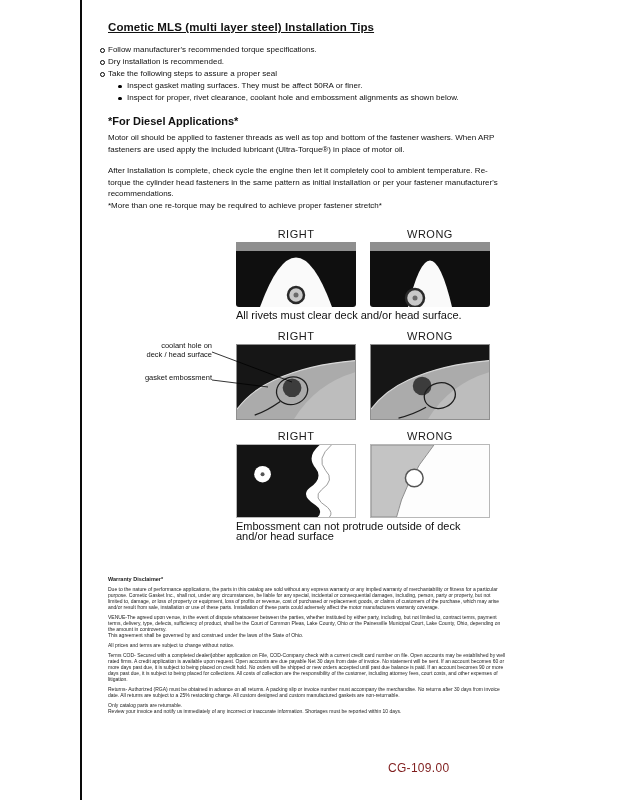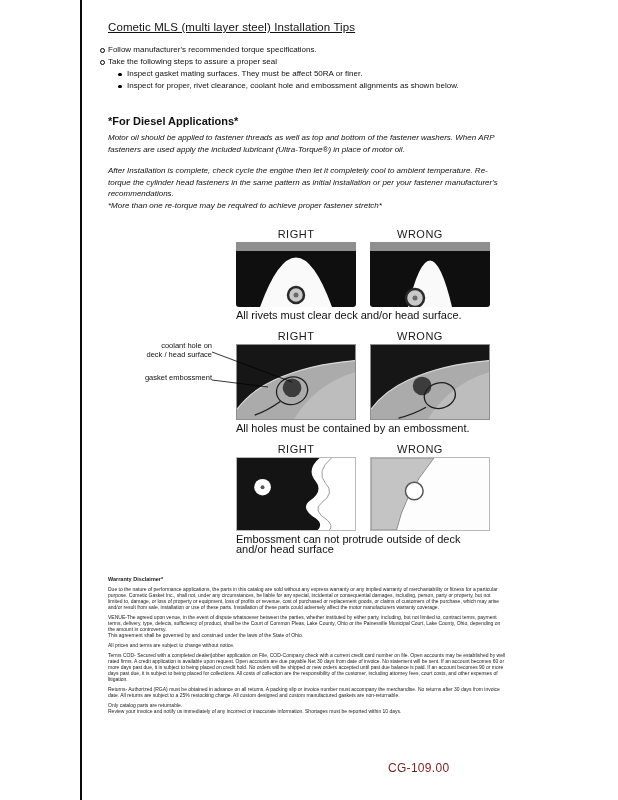--- a/index.html
+++ b/index.html
@@ -2,40 +2,40 @@
 <html><head>
 <meta charset="utf-8">
 <style>
   * { margin:0; padding:0; box-sizing:border-box; }
   html,body { background:#ffffff; }
   body { font-family:"Liberation Sans", sans-serif; color:#111; }
   .page { position:relative; width:618px; height:800px; background:#ffffff; overflow:hidden; }
 
   .left-rule { position:absolute; left:80px; top:0; width:2px; height:800px; background:#0a0a0a; }
 
-  .page-title { position:absolute; left:108px; top:21px; font-size:11.5px; font-weight:normal;
+  .page-title { position:absolute; left:108px; top:21px; font-size:11.5px; font-weight:bold;
                 text-decoration:underline; letter-spacing:0.1px; }
 
   .tips { position:absolute; left:98px; top:44px; width:420px; font-size:8px; line-height:12px; }
   .tip { position:relative; padding-left:10px; }
   .tip::before { content:""; position:absolute; left:2px; top:4px; width:3px; height:3px;
                  border:1px solid #000; border-radius:50%; }
   .subtip { position:relative; padding-left:29px; }
   .subtip::before { content:""; position:absolute; left:20px; top:4.5px; width:3.5px; height:3.5px;
                     background:#000; border-radius:50%; }
 
   .diesel-heading { position:absolute; left:108px; top:115px; font-size:11px; font-weight:bold; }
-  .para { position:absolute; left:108px; width:398px; font-size:8px; line-height:11.5px;font-style:italic; }
+  .para { position:absolute; left:108px; width:398px; font-size:8px; line-height:11.5px; }
   .para1 { top:132px; }
   .para2 { top:165px; }
   .note  { top:200px; }
 
   .diagrams { position:absolute; left:236px; top:228px; width:254px; }
   .diag-row { margin-bottom:10px; }
-  .diag-headers { display:flex; gap:4px; margin-bottom:2px; }
+  .diag-headers { display:flex; gap:14px; margin-bottom:2px; }
   .diag-header { width:120px; text-align:center; font-size:11px; letter-spacing:0.5px; color:#1a1a1a; }
   .diag-images { display:flex; gap:14px; }
   .diag-img { width:120px; }
   .diag-img svg { display:block; width:100%; height:100%; }
   .h65 { height:65px; }
   .h76 { height:76px; border:1px solid #8f8f8f; }
   .h74 { height:74px; border:1px solid #b8b8b8; }
   .diag-caption { margin-top:3px; font-size:11px; line-height:10px; white-space:pre-line; }
 
   .row2 { position:relative; }
@@ -55,20 +55,21 @@
 </head>
 <body>
 
 <div class="page">
   <div class="left-rule"></div>
 
   <div class="page-title">Cometic MLS (multi layer steel) Installation Tips</div>
 
   <div class="tips">
     <div class="tip">Follow manufacturer's recommended torque specifications.</div>
+    <div class="tip">Dry installation is recommended.</div>
     <div class="tip">Take the following steps to assure a proper seal</div>
     <div class="subtip">Inspect gasket mating surfaces.  They must be affect 50RA or finer.</div>
     <div class="subtip">Inspect for proper, rivet clearance, coolant hole and embossment alignments as shown below.</div>
   </div>
 
   <div class="diesel-heading">*For Diesel Applications*</div>
   <div class="para para1">Motor oil should be applied to fastener threads as well as top and bottom of the fastener washers. When ARP fasteners are used apply the included lubricant (Ultra-Torque®) in place of motor oil.</div>
   <div class="para para2">After Installation is complete, check cycle the engine then let it completely cool to ambient temperature. Re-torque the cylinder head fasteners in the same pattern as initial installation or per your fastener manufacturer's recommendations.</div>
   <div class="para note">*More than one re-torque may be required to achieve proper fastener stretch*</div>
 
@@ -124,21 +125,20 @@
             <rect width="120" height="76" fill="#ababab"></rect>
             <path d="M120,28 Q80,40 58,76 L120,76 Z" fill="#bdbdbd"></path>
             <path d="M0,0 L120,0 L120,16 Q72,20 38,36 Q14,47 0,66 Z" fill="#161616"></path>
             <path d="M0,66 Q14,47 38,36 Q72,20 120,16" fill="none" stroke="#d8d8d8" stroke-width="1.2"></path>
             <circle cx="52" cy="42" r="9.5" fill="#3c3c3c"></circle>
             <ellipse cx="70" cy="52" rx="16" ry="13" transform="rotate(-15 70 52)" fill="none" stroke="#1d1d1d" stroke-width="1.3"></ellipse>
             <path d="M56,64 Q42,72 28,75" fill="none" stroke="#1d1d1d" stroke-width="1.3"></path>
           </svg>
         </div>
       </div>
-      <div class="diag-caption">All holes must be contained by an embossment.</div>
 
       <div class="callout callout-1">coolant hole on
 deck / head surface</div>
       <div class="callout callout-2">gasket embossment</div>
       <svg class="callout-lines" viewBox="0 0 96 46">
         <line x1="2" y1="6" x2="82" y2="36" stroke="#000" stroke-width="0.8"></line>
         <line x1="2" y1="34" x2="58" y2="41" stroke="#000" stroke-width="0.8"></line>
       </svg>
     </div>
 

